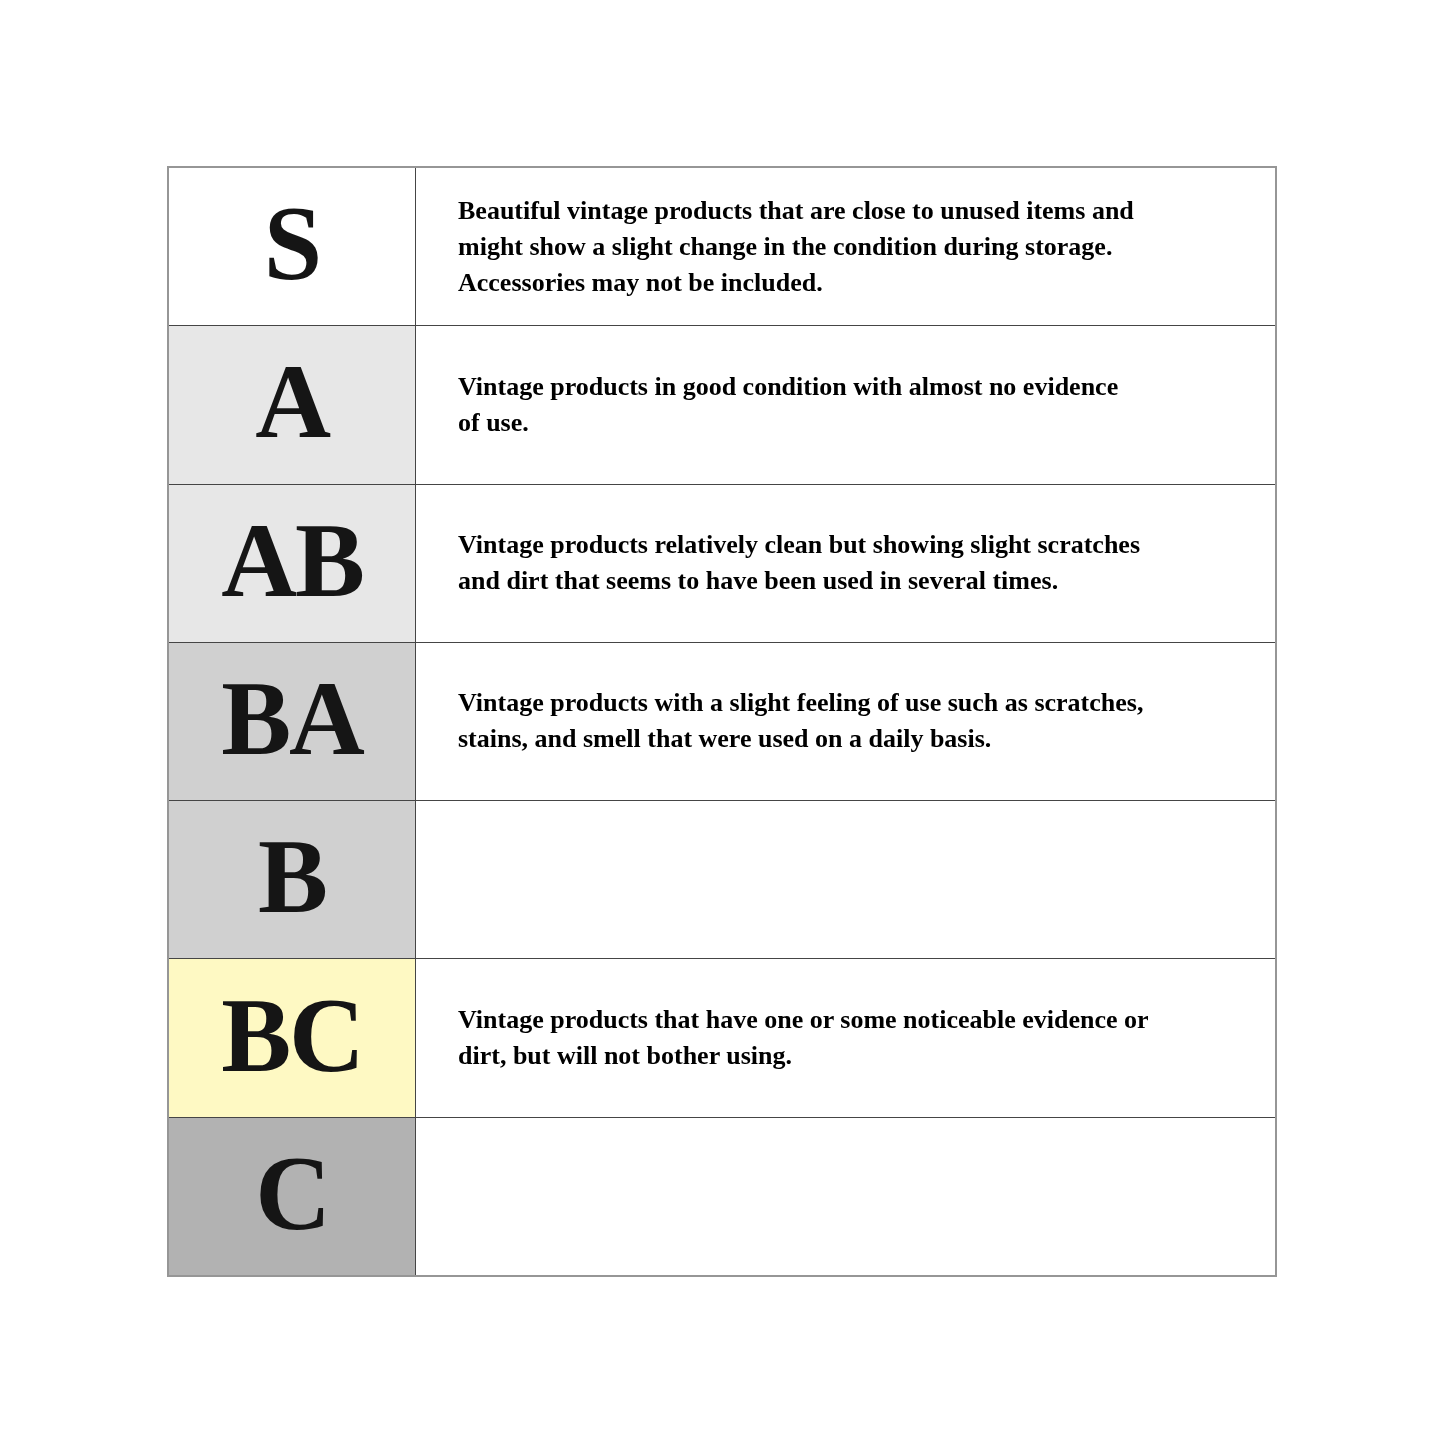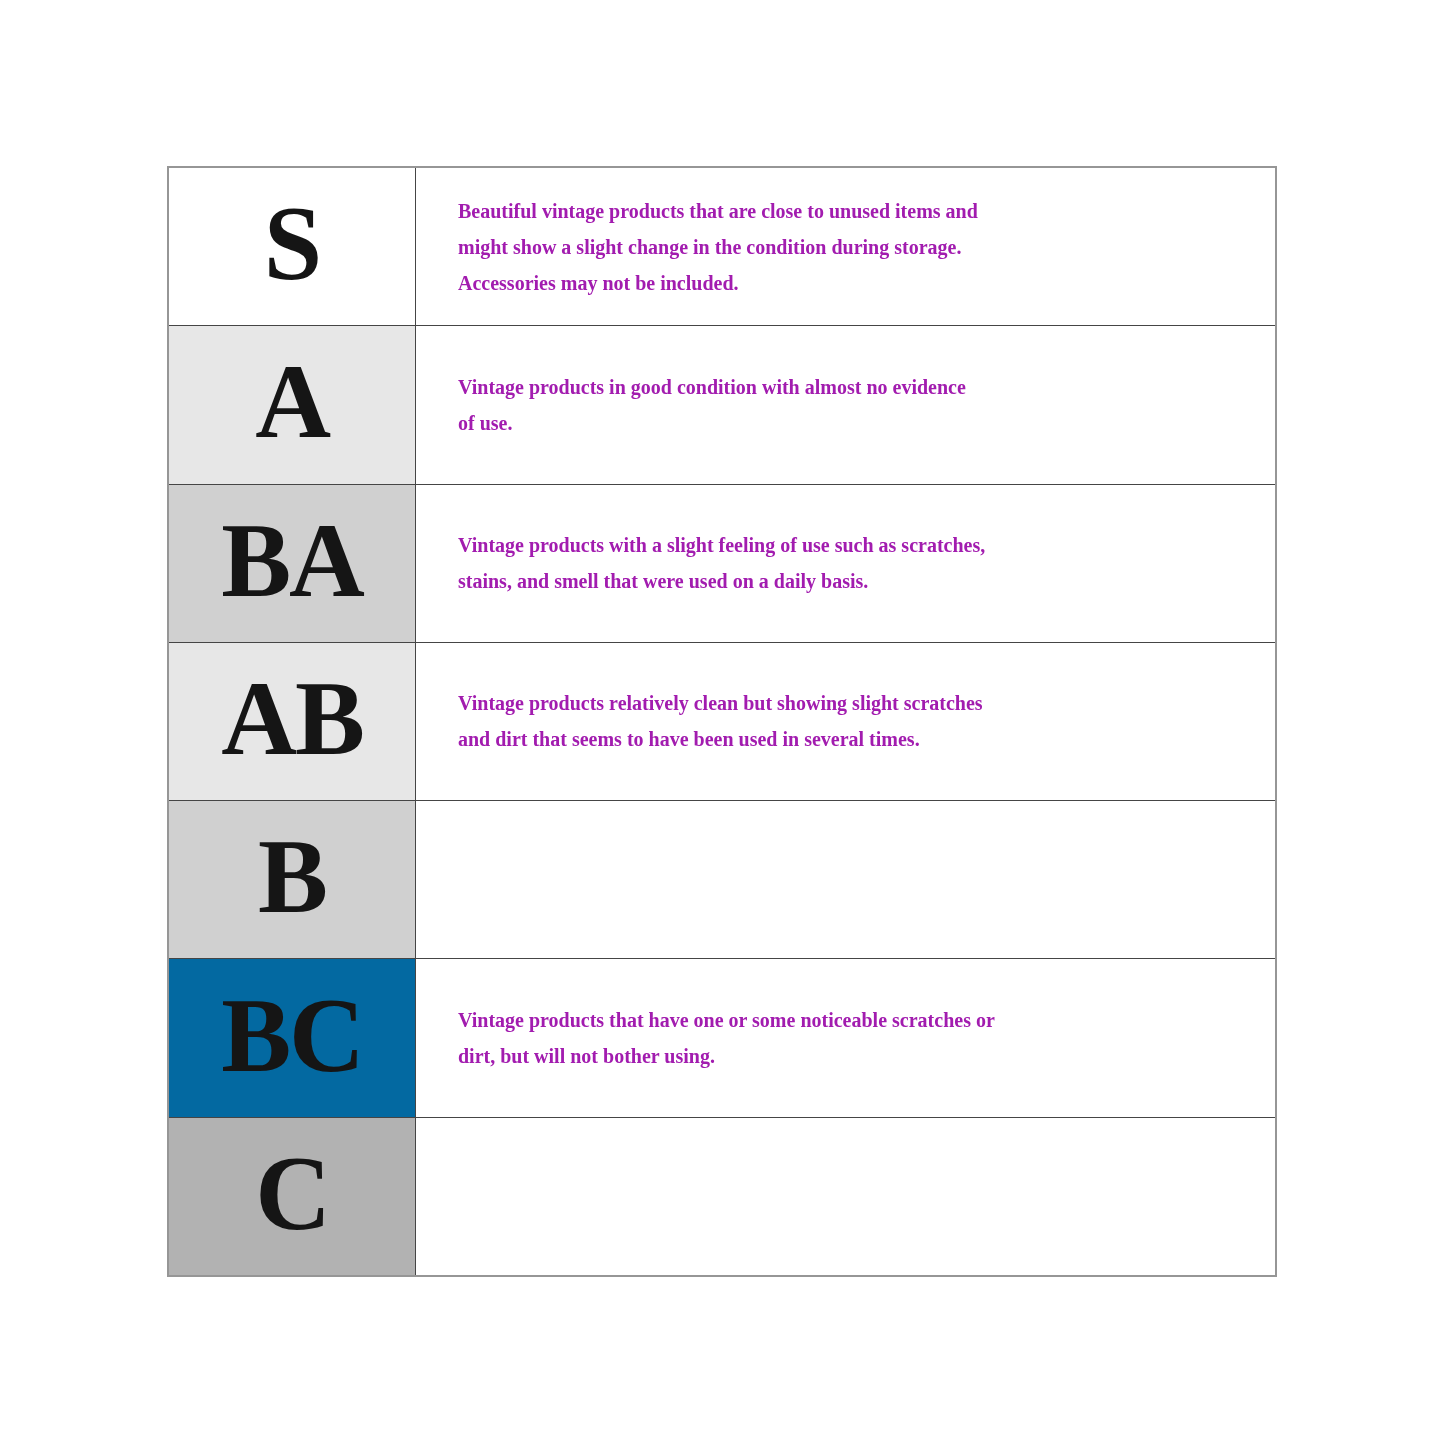--- a/index.html
+++ b/index.html
@@ -56,24 +56,24 @@
   }
   .desc-cell {
     flex: 1 1 auto;
     display: flex;
     align-items: center;
     padding: 8px 30px 8px 42px;
     box-sizing: border-box;
     background: #ffffff;
   }
   .desc-text {
-    font-size: 20px;
+    font-size: 26px;
     font-weight: bold;
     line-height: 36px;
-    color: #a21caf;
+    color: #000000;
     white-space: pre-line;
   }
   
 </style>
 </head>
 <body>
 
 <div class="canvas">
   <div class="grade-table">
 
@@ -92,51 +92,51 @@
       <div class="grade-cell" data-bind-bg="table.rows.1.bg" style="background: rgb(231, 231, 231);">
         <span class="grade-letter" data-bind="table.rows.1.grade">A</span>
       </div>
       <div class="desc-cell">
         <span class="desc-text" data-bind="table.rows.1.description">Vintage products in good condition with almost no evidence
 of use.</span>
       </div>
     </div>
 
     <div class="grade-row">
+      <div class="grade-cell" data-bind-bg="table.rows.2.bg" style="background: rgb(231, 231, 231);">
+        <span class="grade-letter" data-bind="table.rows.2.grade">AB</span>
+      </div>
+      <div class="desc-cell">
+        <span class="desc-text" data-bind="table.rows.2.description">Vintage products relatively clean but showing slight scratches
+and dirt that seems to have been used in several times.</span>
+      </div>
+    </div>
+
+    <div class="grade-row">
       <div class="grade-cell" data-bind-bg="table.rows.3.bg" style="background: rgb(208, 208, 208);">
         <span class="grade-letter" data-bind="table.rows.3.grade">BA</span>
       </div>
       <div class="desc-cell">
         <span class="desc-text" data-bind="table.rows.3.description">Vintage products with a slight feeling of use such as scratches,
 stains, and smell that were used on a daily basis.</span>
       </div>
     </div>
 
     <div class="grade-row">
-      <div class="grade-cell" data-bind-bg="table.rows.2.bg" style="background: rgb(231, 231, 231);">
-        <span class="grade-letter" data-bind="table.rows.2.grade">AB</span>
-      </div>
-      <div class="desc-cell">
-        <span class="desc-text" data-bind="table.rows.2.description">Vintage products relatively clean but showing slight scratches
-and dirt that seems to have been used in several times.</span>
-      </div>
-    </div>
-
-    <div class="grade-row">
       <div class="grade-cell" data-bind-bg="table.rows.4.bg" style="background: rgb(208, 208, 208);">
         <span class="grade-letter" data-bind="table.rows.4.grade">B</span>
       </div>
     </div>
 
     <div class="grade-row">
-      <div class="grade-cell" data-bind-bg="table.rows.5.bg" style="background: #0369a1;">
+      <div class="grade-cell" data-bind-bg="table.rows.5.bg" style="background: #fef9c3;">
         <span class="grade-letter" data-bind="table.rows.5.grade">BC</span>
       </div>
       <div class="desc-cell">
-        <span class="desc-text" data-bind="table.rows.5.description">Vintage products that have one or some noticeable scratches or
+        <span class="desc-text" data-bind="table.rows.5.description">Vintage products that have one or some noticeable evidence or
 dirt, but will not bother using.</span>
       </div>
     </div>
 
     <div class="grade-row">
       <div class="grade-cell" data-bind-bg="table.rows.6.bg" style="background: rgb(178, 178, 178);">
         <span class="grade-letter" data-bind="table.rows.6.grade">C</span>
       </div>
     </div>
 

